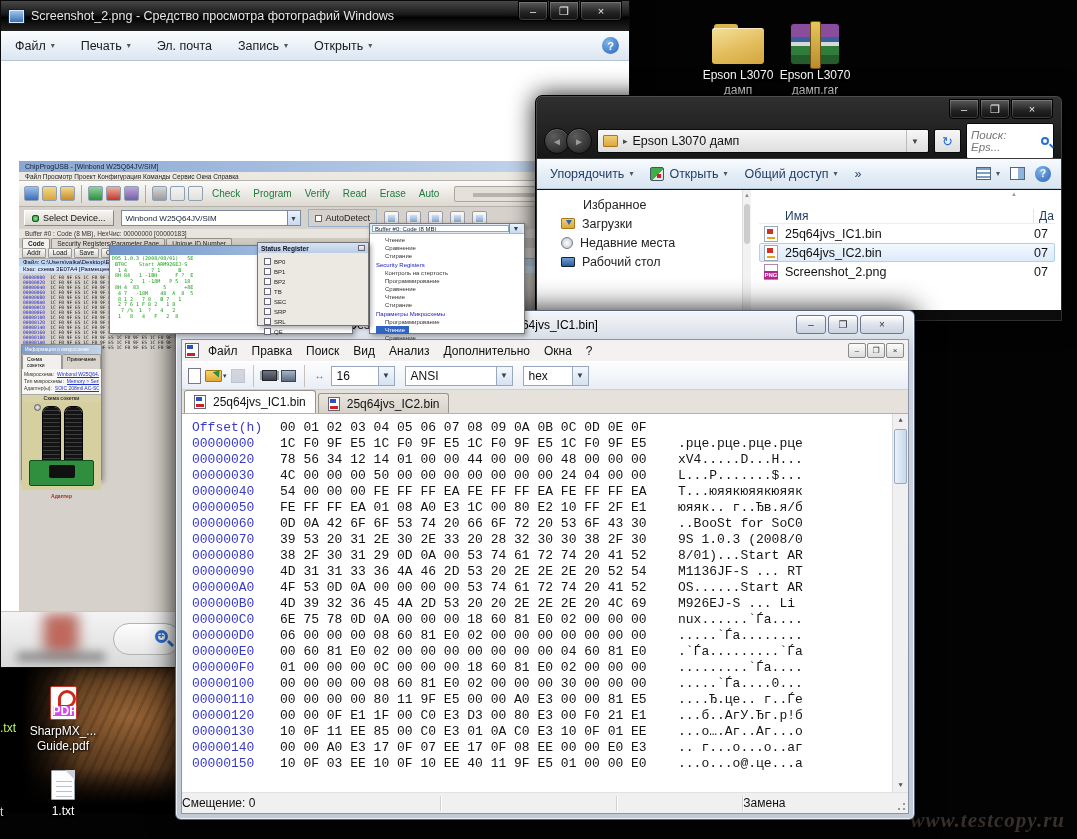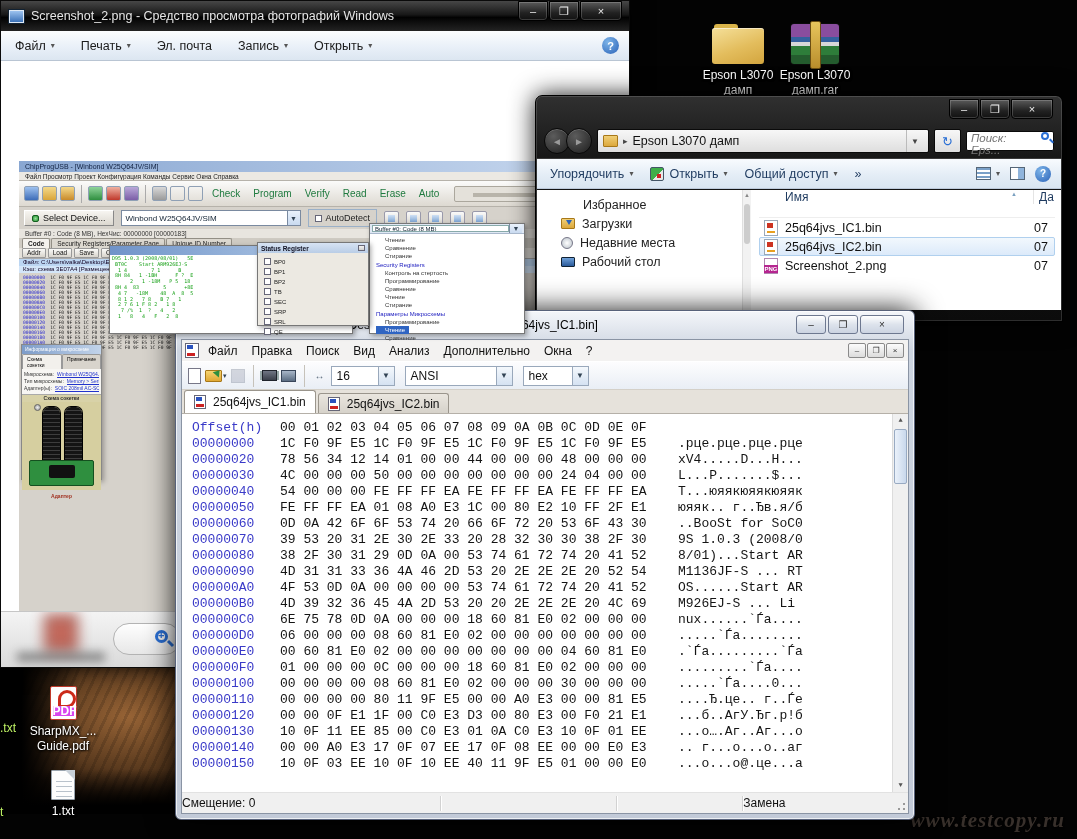--- a/index.html
+++ b/index.html
@@ -129,21 +129,21 @@
   .ex{left:535px;top:95px;width:528px;height:227px;border-radius:7px 7px 0 0;background:linear-gradient(#303030,#151515 30%,#0c0c0c);border:1px solid #000;box-shadow:0 0 24px rgba(0,0,0,.9),inset 0 0 0 1px #ffffff24}
   .ex-btns{position:absolute;right:9px;top:3px;display:flex}
   .ex-addr{position:absolute;left:8px;right:8px;top:31px;height:28px;display:flex;align-items:center;gap:5px}
   .navcirc{width:26px;height:26px;border-radius:50%;background:radial-gradient(circle at 35% 30%,#5c5c5c,#1d1d1d);border:1px solid #080808;box-shadow:inset 0 1px 0 #ffffff30;color:#9a9a9a;font-size:10px;display:flex;align-items:center;justify-content:center;flex:none}
   .navcirc.fwd{margin-left:-9px}
   .crumbbar{flex:1;height:24px;background:linear-gradient(#f7f7f7,#dedede);border:1px solid #0a0a0a;border-radius:2px;display:flex;align-items:center;gap:5px;padding:0 5px;font-size:12.5px;color:#111;min-width:0}
   .crumb-folder{width:15px;height:12px;background:linear-gradient(#f0cf76,#dca83c);border:1px solid #a87818;border-radius:1px;flex:none}
   .crumb-sep{font-size:9px;color:#444}
   .crumb-dd{margin-left:auto;font-size:8px;color:#444;padding:0 4px;border-left:1px solid #bbb;height:100%;display:flex;align-items:center}
   .refreshbtn{width:27px;height:24px;background:linear-gradient(#f7f7f7,#dedede);border:1px solid #0a0a0a;border-radius:2px;color:#2a6fd4;font-size:13px;display:flex;align-items:center;justify-content:center;flex:none}
-  .searchbox{width:88px;height:20px;background:#fff;border:1px solid #0a0a0a;border-radius:2px;display:flex;align-items:flex-start;padding:0 4px;font-size:11.5px;font-style:italic;color:#777;flex:none;gap:3px}
+  .searchbox{width:88px;height:36px;background:#fff;border:1px solid #0a0a0a;border-radius:2px;display:flex;align-items:center;padding:0 4px;font-size:11.5px;font-style:italic;color:#777;flex:none;gap:3px}
   .bluemag{margin-left:auto;width:8px;height:8px;border:2px solid #2a6fd4;border-radius:50%;position:relative;flex:none}
   .bluemag::after{content:"";position:absolute;left:6px;top:6px;width:5px;height:2px;background:#2a6fd4;transform:rotate(45deg)}
   .ex-toolbar{position:absolute;left:1px;right:1px;top:62px;height:31px;background:linear-gradient(#f8fbfe,#e4edf6 55%,#d9e5f1);border-top:1px solid #3a3a3a;border-bottom:1px solid #bcc9da;display:flex;align-items:center;gap:17px;padding-left:13px;font-size:12.5px;color:#1e3a5f}
   .ex-ti{display:flex;align-items:center;gap:5px}
   .ex-right{margin-left:auto;display:flex;align-items:center;gap:10px;padding-right:10px}
   .hxdicon{width:14px;height:14px;background:linear-gradient(135deg,#3fae49 0 55%,#e8e8e8 55%);border:1px solid #456;border-radius:2px;position:relative}
   .hxdicon::after{content:"";position:absolute;right:2px;bottom:2px;width:4px;height:4px;background:#cc2222}
   .listicon{width:15px;height:13px;background:repeating-linear-gradient(#7aa0c8 0 2px,#fff 2px 4px);border:1px solid #567}
   .paneicon{width:15px;height:13px;border:1px solid #567;background:linear-gradient(90deg,#fff 0 55%,#8fb4dc 55%)}
   .ex-help{width:16px;height:16px;border-radius:50%;background:radial-gradient(circle at 35% 30%,#7db4e8,#2a62b8);color:#fff;font-size:10px;font-weight:bold;display:flex;align-items:center;justify-content:center}
@@ -154,21 +154,21 @@
   .ic-star{color:#e8b820;font-size:14px;text-shadow:0 0 1px #a67c00}
   .ic-gdrive{width:13px;height:12px;background:linear-gradient(135deg,#2e8f3a 0 34%,#f2c02d 34% 67%,#2a62b8 67%);clip-path:polygon(50% 0,100% 100%,0 100%)}
   .ic-downloads{width:14px;height:11px;background:linear-gradient(#f0cf76,#dca83c);border:1px solid #a87818;border-radius:1px;position:relative}
   .ic-downloads::after{content:"";position:absolute;left:4px;top:1px;border:3px solid transparent;border-top:5px solid #2a62b8}
   .ic-recent{width:12px;height:12px;border-radius:50%;background:radial-gradient(#fff,#b8c0c8);border:1px solid #778}
   .ic-desktop{width:14px;height:10px;background:linear-gradient(#6fa0d8,#2a5a9a);border:1px solid #123;border-radius:1px}
   .ex-scroll{position:absolute;right:0;top:0;bottom:0;width:9px;background:#f2f2f2;border-left:1px solid #e0e0e0}
   .ex-thumb{position:absolute;left:1px;right:1px;top:14px;height:40px;background:#cdcdcd;border-radius:3px}
   .ex-scroll .glyph{position:absolute;left:1px;font-size:6px;color:#888}
   .ex-files{flex:1;position:relative;padding:0 6px 0 8px}
-  .ex-cols{display:flex;height:28px;align-items:flex-start;font-size:12px;color:#1e3a5f;border-bottom:1px solid #eee;position:relative}
+  .ex-cols{display:flex;height:34px;align-items:flex-end;font-size:12px;color:#1e3a5f;border-bottom:1px solid #eee;position:relative}
   .col-name{padding-left:26px;flex:1}
   .col-date{width:22px;border-left:1px solid #e4e4e4;padding-left:5px;overflow:hidden}
   .sortmark{position:absolute;left:252px;top:1px;font-size:6px;color:#7aa0c0}
   .ex-frow{height:19px;display:flex;align-items:center;gap:7px;font-size:12.5px;color:#111;padding-left:4px;border:1px solid transparent}
   .ex-frow:first-of-type{margin-top:8px}
   .ex-frow.is-true{background:linear-gradient(#f2f8fd,#dceafa);border-color:#b0d0ee;border-radius:2px}
   .ex-frow .fname{flex:1;white-space:nowrap;overflow:hidden}
   .ex-frow .fdate{width:20px;flex:none;overflow:hidden}
   .fico{width:14px;height:16px;flex:none;position:relative;background:#fff;border:1px solid #9aa8b8}
   .fico.ic-bin::before{content:"";position:absolute;left:2px;top:2px;width:6px;height:5px;background:#cc3322}

